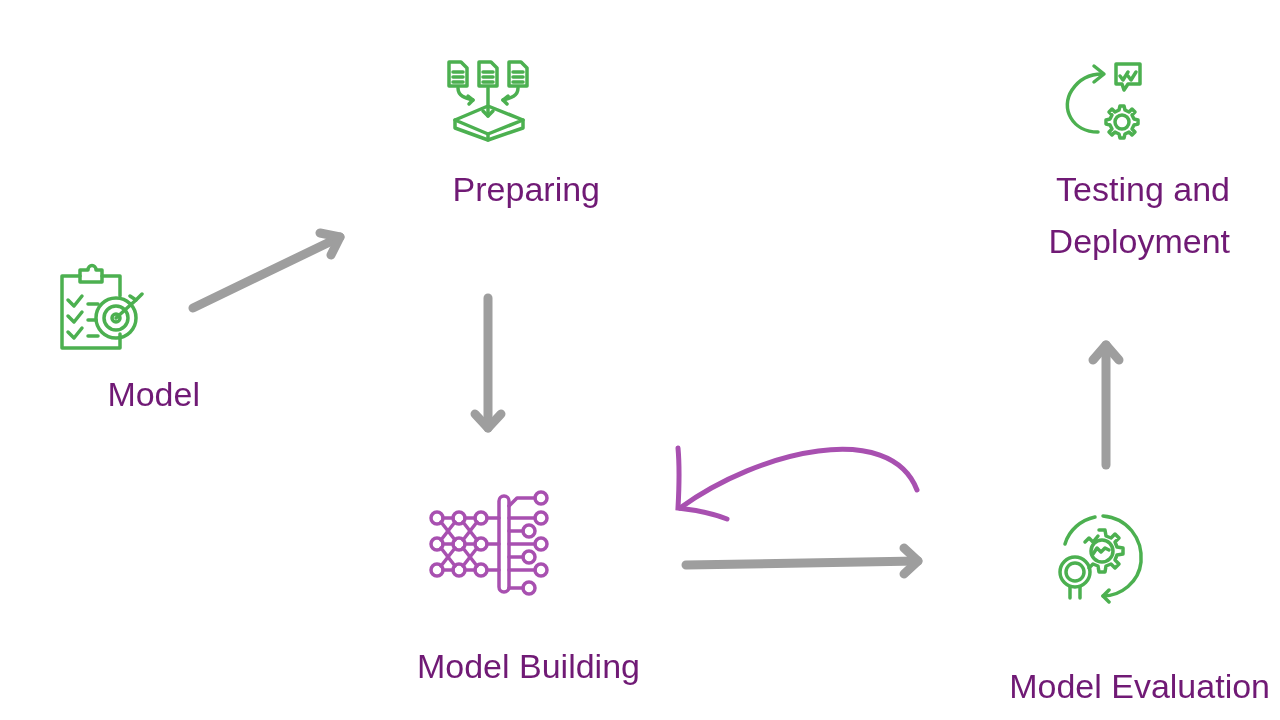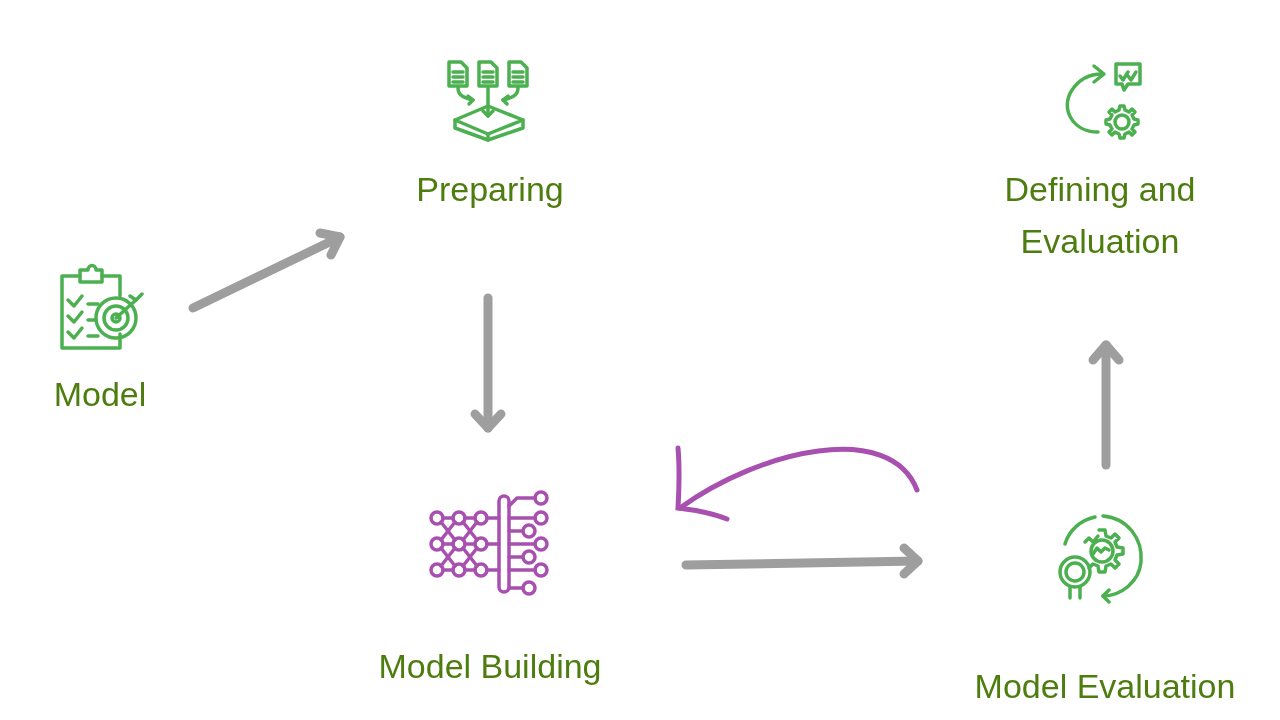--- a/index.html
+++ b/index.html
@@ -1,19 +1,19 @@
 <!DOCTYPE html>
 <html><head>
 <meta charset="utf-8">
 <style>
   html, body { margin: 0; padding: 0; background: #ffffff; }
   body { width: 1280px; height: 720px; position: relative; overflow: hidden;
          font-family: "Liberation Sans", "DejaVu Sans", sans-serif; }
-  .label { position: absolute; color: #4d7c0f; font-size: 34px; line-height: 52px;
-           text-align: center; white-space: nowrap; }
+  .label { position: absolute; color: #701a75; font-size: 34px; line-height: 52px;
+           text-align: right; white-space: nowrap; }
   .label span { display: block; }
   svg.layer { position: absolute; left: 0; top: 0; }
   .icon { position: absolute; }
 </style>
 </head>
 <body>
 
 <svg class="layer" width="1280" height="720">
   <g fill="none" stroke="#9e9e9e" stroke-width="9" stroke-linecap="round" stroke-linejoin="round">
     <g>
@@ -164,17 +164,17 @@
 <div class="label" style="left:380px;top:163px;width:220px">
   <span>Preparing</span>
 </div>
 <div class="label" style="left:340px;top:640px;width:300px">
   <span>Model Building</span>
 </div>
 <div class="label" style="left:940px;top:660px;width:330px">
   <span>Model Evaluation</span>
 </div>
 <div class="label" style="left:970px;top:163px;width:260px">
-  <span>Defining and</span>
-  <span>Evaluation</span>
+  <span>Testing and</span>
+  <span>Deployment</span>
 </div>
 <div class="label" style="left:670px;top:313px;width:270px">
 </div>
 
 </body></html>

